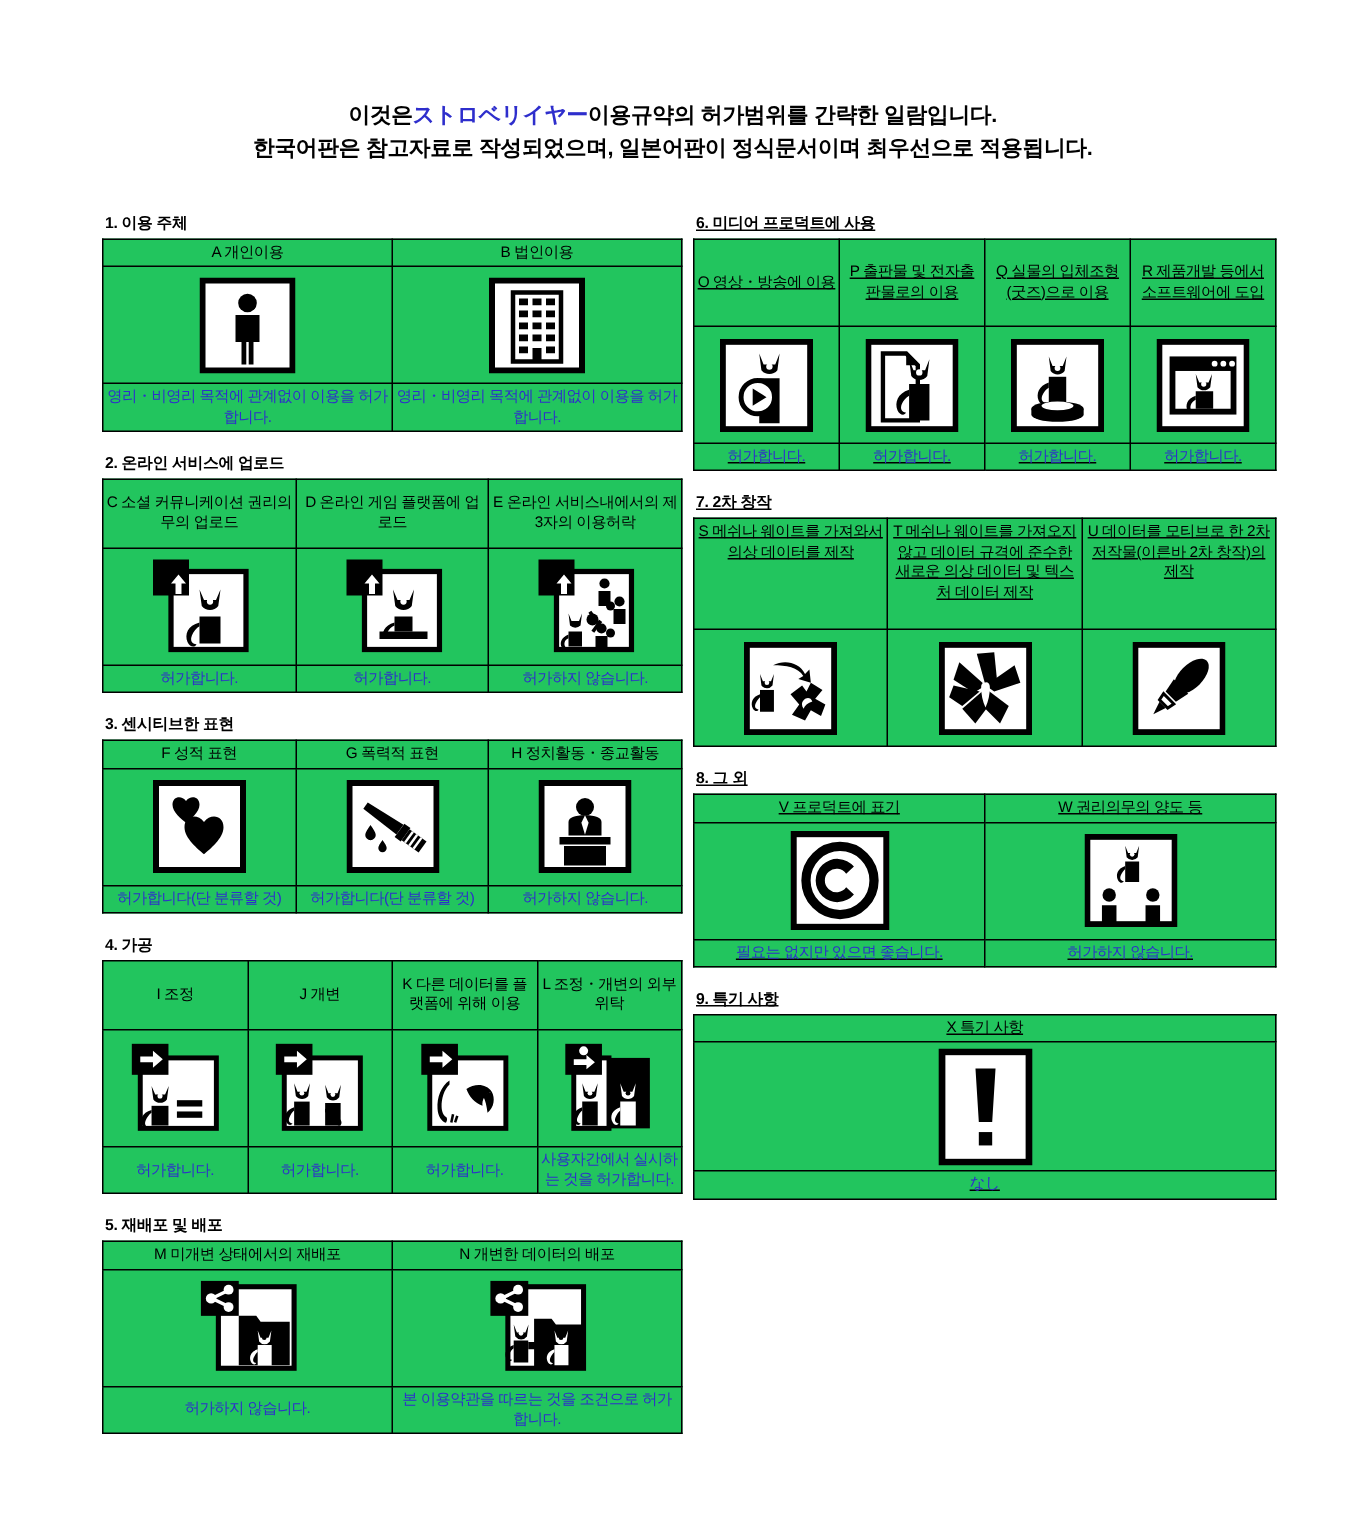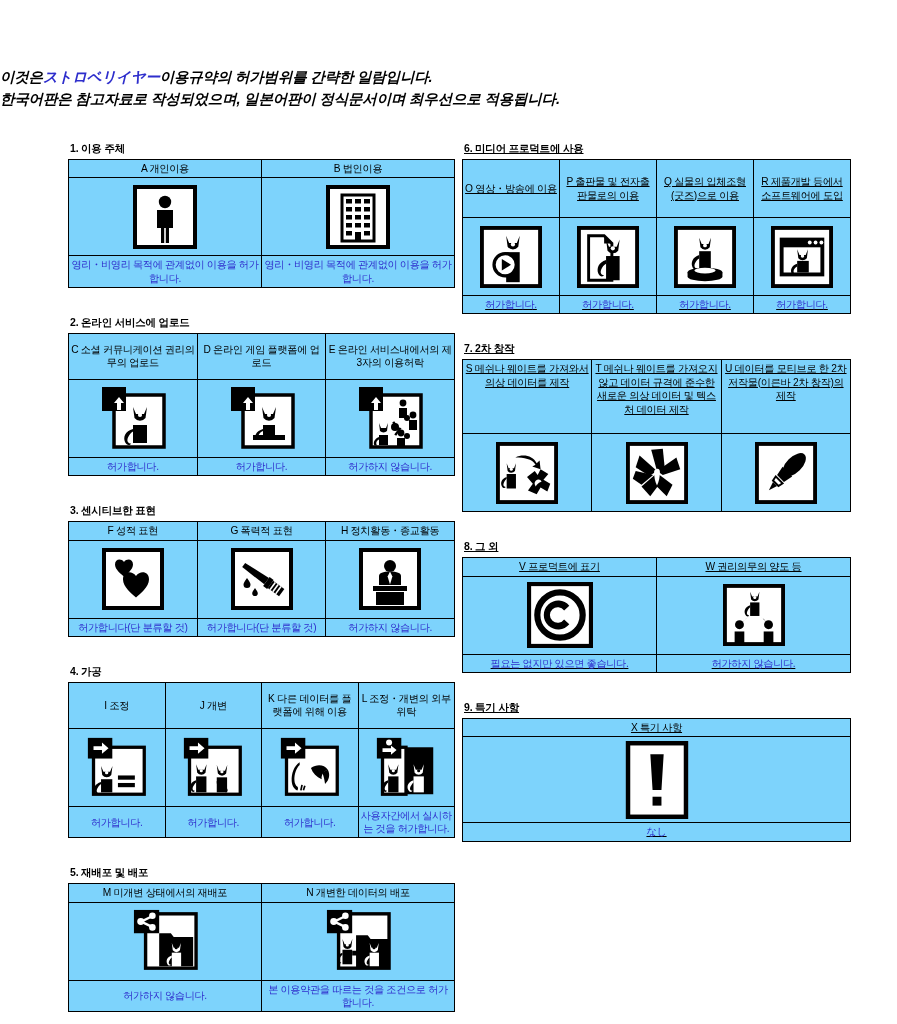--- a/index.html
+++ b/index.html
@@ -10,54 +10,54 @@
     background: #ffffff;
     font-family: "Liberation Sans", "DejaVu Sans", sans-serif;
     color: #000000;
     position: relative;
     overflow: hidden;
   }
   .page { position: relative; width:897px; height:1024px; padding: 0; }
 
   
   .doc-header {
+    text-align: center;
     padding-top: 66px;
     line-height: 1.55;
-    font-style: italic;
   }
   .doc-header .hline {
     font-size: 14.5px;
     font-weight: bold;
     letter-spacing: -0.2px;
     white-space: nowrap;
   }
   .brand { color: #2E2ECC; }
 
   
   .columns {
     position: absolute;
     top: 142px; left: 0; right: 0;
     display: flex;
     gap: 0px;
   }
   .col-left  { width: 455px; padding-left: 68px; }
   .col-right { width: 442px; padding-left: 7px; text-decoration: underline; }
 
-  .section { margin-bottom: 28px; }
+  .section { margin-bottom: 14px; }
   .section-title {
     font-size: 10.5px;
     font-weight: bold;
     margin: 0 0 3px 2px;
     letter-spacing: -0.2px;
   }
 
   table.grid {
     border-collapse: collapse;
     table-layout: fixed;
-    background: #7dd3fc;
+    background: #22c55e;
   }
   table.grid td {
     border: 1.6px solid #000;
     text-align: center;
     vertical-align: middle;
     padding: 2px 2px;
   }
   td.hdr {
     font-size: 10.2px;
     line-height: 1.32;

